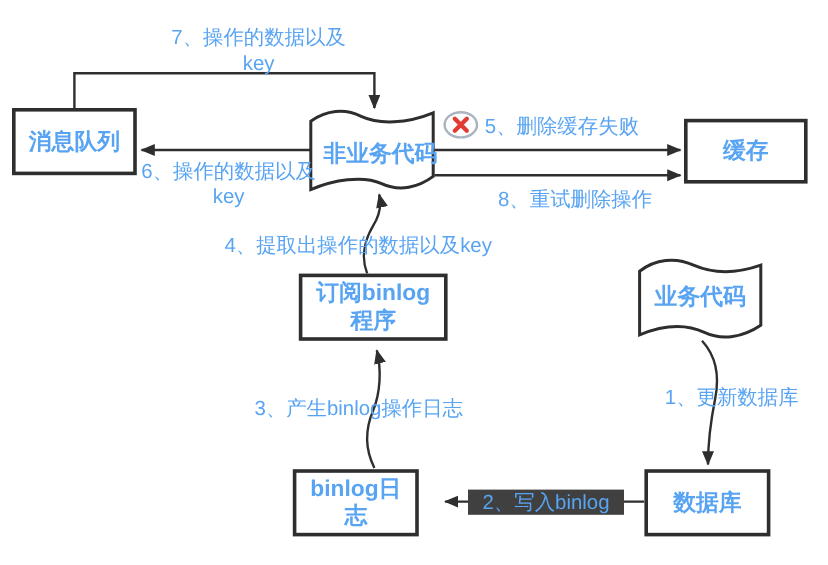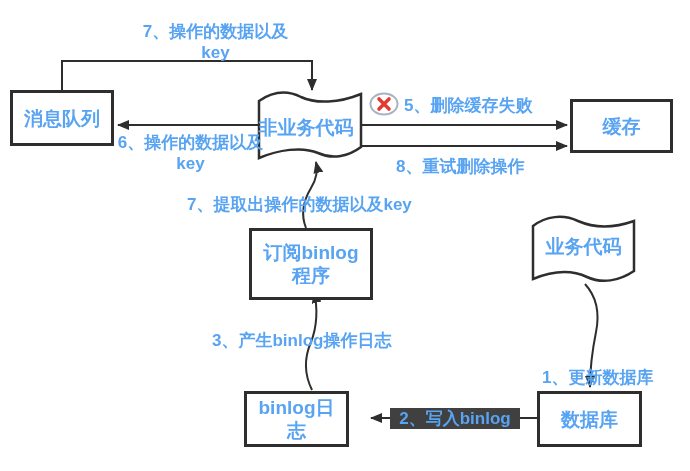--- a/index.html
+++ b/index.html
@@ -21,21 +21,21 @@
     display:flex;flex-direction:column;align-items:center;justify-content:center;
     text-align:left;
   }
   .flag-label{
     position:absolute;z-index:2;
     color:#58a4f2;font-weight:bold;font-size:19px;
     text-align:center;
   }
   .elabel{
     position:absolute;z-index:3;
-    color:#58a4f2;font-weight:bold;font-size:17px;line-height:21px;
+    color:#58a4f2;font-weight:normal;font-size:17px;line-height:21px;
     white-space:nowrap;
   }
   .elabel.centered{text-align:center;}
   .elabel.on-line{background:#404040;padding:0 3px;}
 </style>
 </head>
 <body>
 
 <div id="canvas">
 
@@ -74,52 +74,52 @@
   </svg>
 
   <div class="box" style="left:10px;top:90px;width:104px;height:56px;">
     <div>消息队列</div>
   </div>
 
   <div class="box" style="left:570px;top:99px;width:103px;height:54px;">
     <div>缓存</div>
   </div>
 
-  <div class="box" style="left:249px;top:228px;width:124px;height:72px;">
+  <div class="box" style="left:249px;top:228px;width:124px;height:56px;">
     <div>订阅binlog</div>
     <div>程序</div>
   </div>
 
   <div class="box" style="left:244px;top:391px;width:105px;height:56px;">
     <div>binlog日</div>
     <div>志</div>
   </div>
 
   <div class="box" style="left:537px;top:391px;width:105px;height:56px;">
     <div>数据库</div>
   </div>
 
-  <div class="flag-label" style="left:255px;top:115px;width:102px;">非业务代码</div>
+  <div class="flag-label" style="left:266px;top:115px;width:102px;">非业务代码</div>
   <div class="flag-label" style="left:533px;top:234px;width:101px;">业务代码</div>
 
   <div class="elabel centered" style="left:118px;top:21px;width:195px;">
     <div>7、操作的数据以及</div>
     <div>key</div>
   </div>
 
   <div class="elabel centered" style="left:93px;top:132px;width:195px;">
     <div>6、操作的数据以及</div>
     <div>key</div>
   </div>
 
   <div class="elabel" style="left:404px;top:95px;">5、删除缓存失败</div>
 
-  <div class="elabel" style="left:396px;top:156px;">8、重试删除操作</div>
+  <div class="elabel" style="left:415px;top:156px;">8、重试删除操作</div>
 
-  <div class="elabel" style="left:187px;top:194px;">7、提取出操作的数据以及key</div>
+  <div class="elabel" style="left:187px;top:194px;">4、提取出操作的数据以及key</div>
 
   <div class="elabel" style="left:212px;top:330px;">3、产生binlog操作日志</div>
 
   <div class="elabel on-line centered" style="left:390px;top:408px;width:124px;">2、写入binlog</div>
 
-  <div class="elabel" style="left:542px;top:321px;margin-top:46px;">1、更新数据库</div>
+  <div class="elabel" style="left:554px;top:321px;">1、更新数据库</div>
 
 </div>
 
 </body></html>

